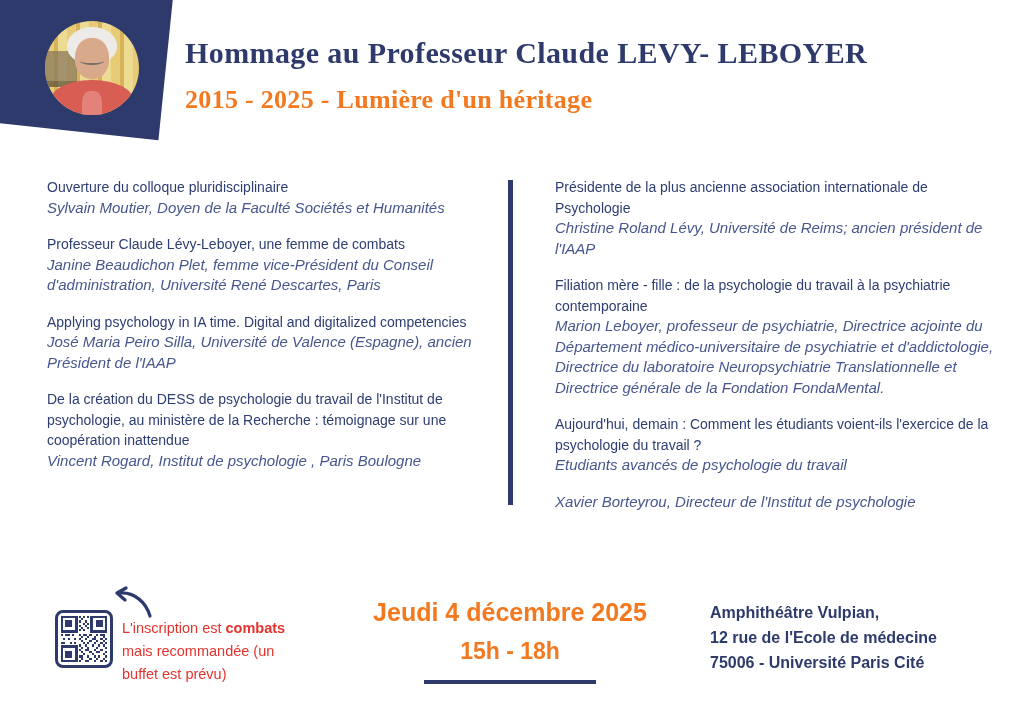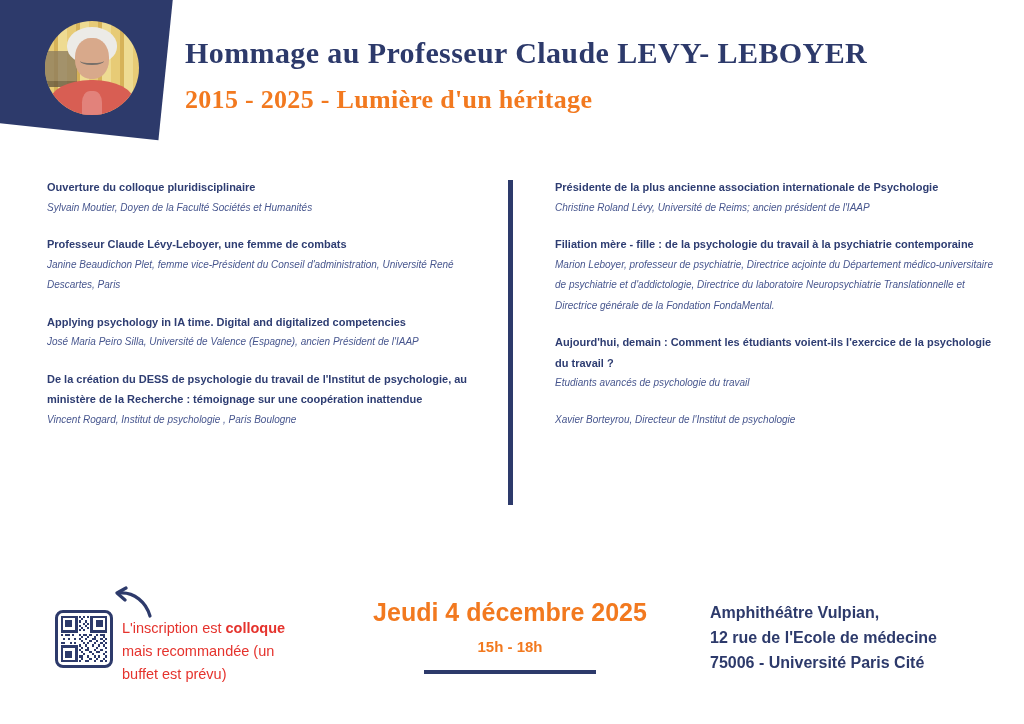--- a/index.html
+++ b/index.html
@@ -25,34 +25,34 @@
          letter-spacing:.4px;margin:0;}
   .subtitle{font-family:"Liberation Serif",serif;font-weight:bold;font-size:26px;color:#f2791f;
             letter-spacing:.3px;margin:15px 0 0 0;}
 
   
   .divider{position:absolute;left:508px;top:180px;width:5px;height:325px;background:#2d3a6b;}
   .col{position:absolute;top:177px;}
   .col-left{left:47px;width:446px;}
   .col-right{left:555px;width:442px;}
   .item{margin:0 0 16px 0;}
-  .item-title{font-size:11px;font-weight:bold;color:#2e3d72;line-height:20.5px;}
-  .item-speaker{font-size:10px;font-style:italic;color:#47568e;line-height:20.5px;}
+  .item-title{font-size:14px;font-weight:normal;color:#2e3d72;line-height:20.5px;}
+  .item-speaker{font-size:15px;font-style:italic;color:#47568e;line-height:20.5px;}
 
   
   .qr{position:absolute;left:55px;top:610px;width:46px;height:46px;border:3px solid #2d3a6b;
       border-radius:8px;padding:3px;background:#fff;}
   .qr svg{display:block;width:100%;height:100%;}
   .arrow{position:absolute;left:108px;top:586px;width:46px;height:32px;}
   .registration{position:absolute;left:122px;top:617px;width:185px;color:#e5332d;
                 font-size:14.5px;line-height:23px;}
   .registration .bold{font-weight:bold;}
   .date-block{position:absolute;left:345px;top:598px;width:330px;text-align:center;color:#f2791f;font-weight:bold;}
   .date-line1{font-size:25px;text-align:center;}
-  .date-line2{font-size:15px;margin-top:11px;}
+  .date-line2{font-size:23px;margin-top:11px;}
   .date-underline{width:172px;height:3.5px;background:#2d3a6b;margin:15px auto 0 auto;}
   .venue{position:absolute;left:710px;top:600px;width:265px;text-align:left;color:#2d3a6b;
          font-weight:bold;font-size:16px;line-height:25px;}
 </style>
 </head>
 <body>
 
 <div class="page">
 
   <div class="corner">
@@ -202,21 +202,21 @@
   </div>
 
   <div class="arrow">
     <svg viewBox="0 0 46 32" fill="none" aria-hidden="true">
       <path d="M42,30 C38,16 26,6 12,7" stroke="#2d3a6b" stroke-width="3.2" stroke-linecap="round"></path>
       <path d="M18,2 L9,7 L17,14" stroke="#2d3a6b" stroke-width="3.2" stroke-linecap="round" stroke-linejoin="round"></path>
     </svg>
   </div>
 
   <div class="registration">
-    <div class="reg-line"><span>L'inscription est </span><span class="bold">colloque</span></div>
+    <div class="reg-line"><span>L'inscription est </span><span class="bold">combats</span></div>
     <div class="reg-line">mais recommandée (un</div>
     <div class="reg-line">buffet est prévu)</div>
   </div>
 
   <div class="date-block">
     <div class="date-line1">Jeudi 4 décembre 2025</div>
     <div class="date-line2">15h - 18h</div>
     <div class="date-underline"></div>
   </div>
 

